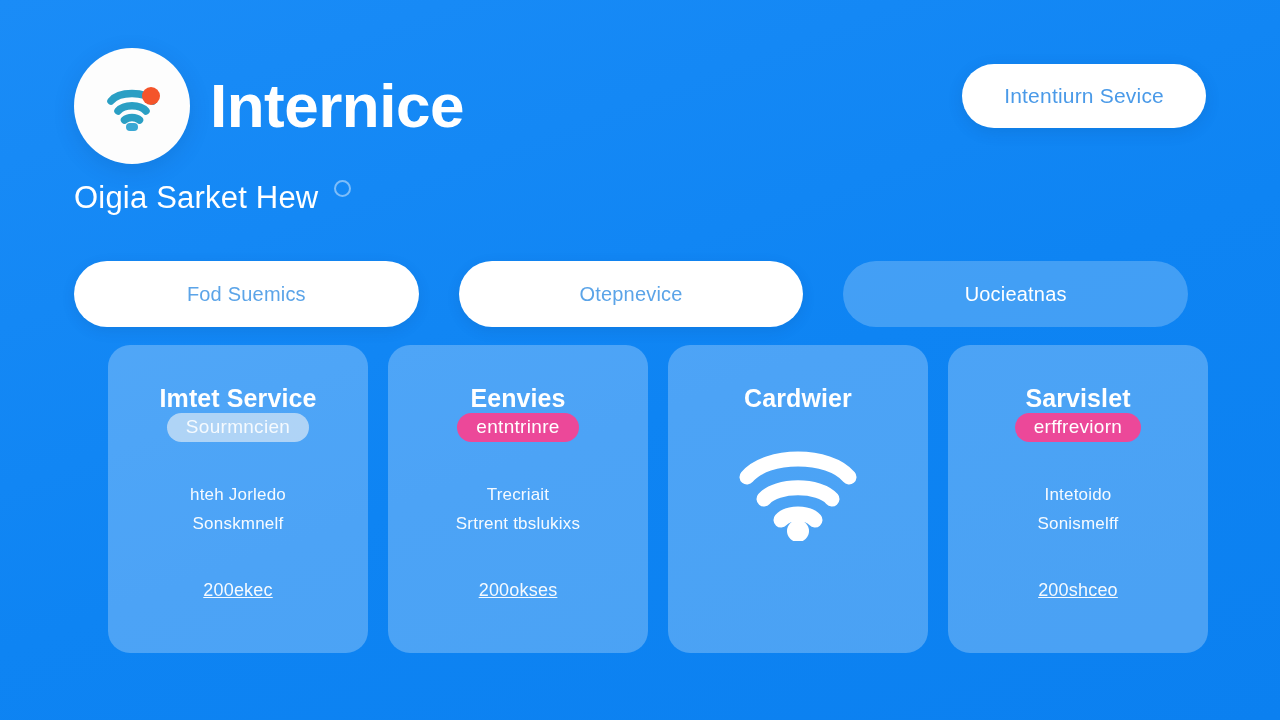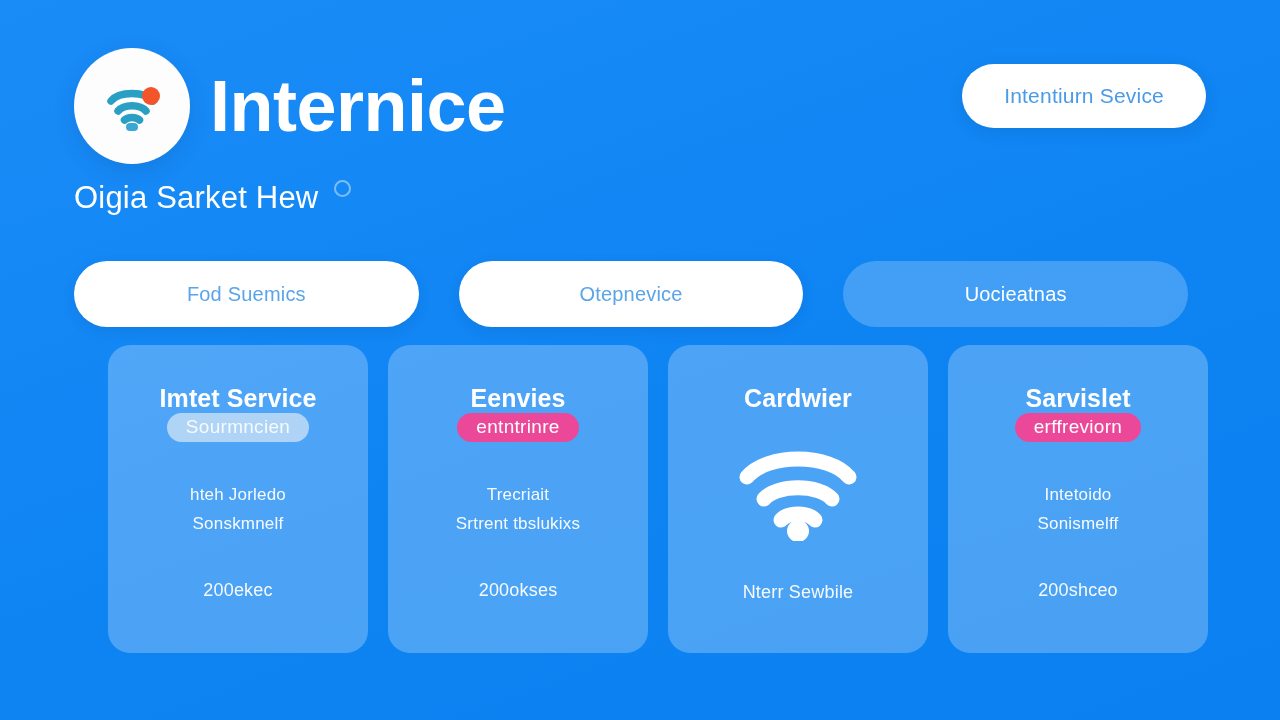--- a/index.html
+++ b/index.html
@@ -49,21 +49,21 @@
     display: flex;
     align-items: center;
     justify-content: center;
     flex: 0 0 auto;
     box-shadow: 0 6px 22px rgba(0, 40, 90, 0.13);
   }
 
   .logo-circle svg { display: block; }
 
   .brand-name {
-    font-size: 72px;
+    font-size: 62px;
     font-weight: 700;
     letter-spacing: -0.5px;
     color: #ffffff;
     line-height: 1;
     white-space: nowrap;
   }
 
   .header-action {
     position: absolute;
     right: 0;
@@ -215,20 +215,21 @@
   }
 
   .card-footer {
     margin-top: auto;
     font-size: 18px;
     font-weight: 400;
     color: rgba(255, 255, 255, 0.95);
     letter-spacing: 0.2px;
     white-space: nowrap;
     padding-bottom: 22px;
+    text-decoration: underline;
   }
 
   .card-icon {
     margin-top: 28px;
     display: flex;
     align-items: center;
     justify-content: center;
   }
 
   .card-icon svg { display: block; }
@@ -298,21 +299,20 @@
       <div class="card-icon">
         <svg width="122" height="100" viewBox="0 0 122 100" aria-hidden="true">
           <g fill="none" stroke="#ffffff" stroke-width="15" stroke-linecap="round">
             <path d="M10 36 C30 12, 92 12, 112 36"></path>
             <path d="M27 58 C40 43, 82 43, 95 58"></path>
             <path d="M44 79 C51 71, 71 71, 78 79"></path>
           </g>
           <circle cx="61" cy="90" r="11" fill="#ffffff"></circle>
         </svg>
       </div>
-      <div class="card-footer">Nterr Sewbile</div>
     </div>
 
     <div class="card">
       <div class="card-title">Sarvislet</div>
       <div class="card-badge is-green">erffreviorn</div>
       <div class="card-lines">
         <div class="card-line">Intetoido</div>
         <div class="card-line">Sonismelff</div>
       </div>
       <div class="card-footer">200shceo</div>

